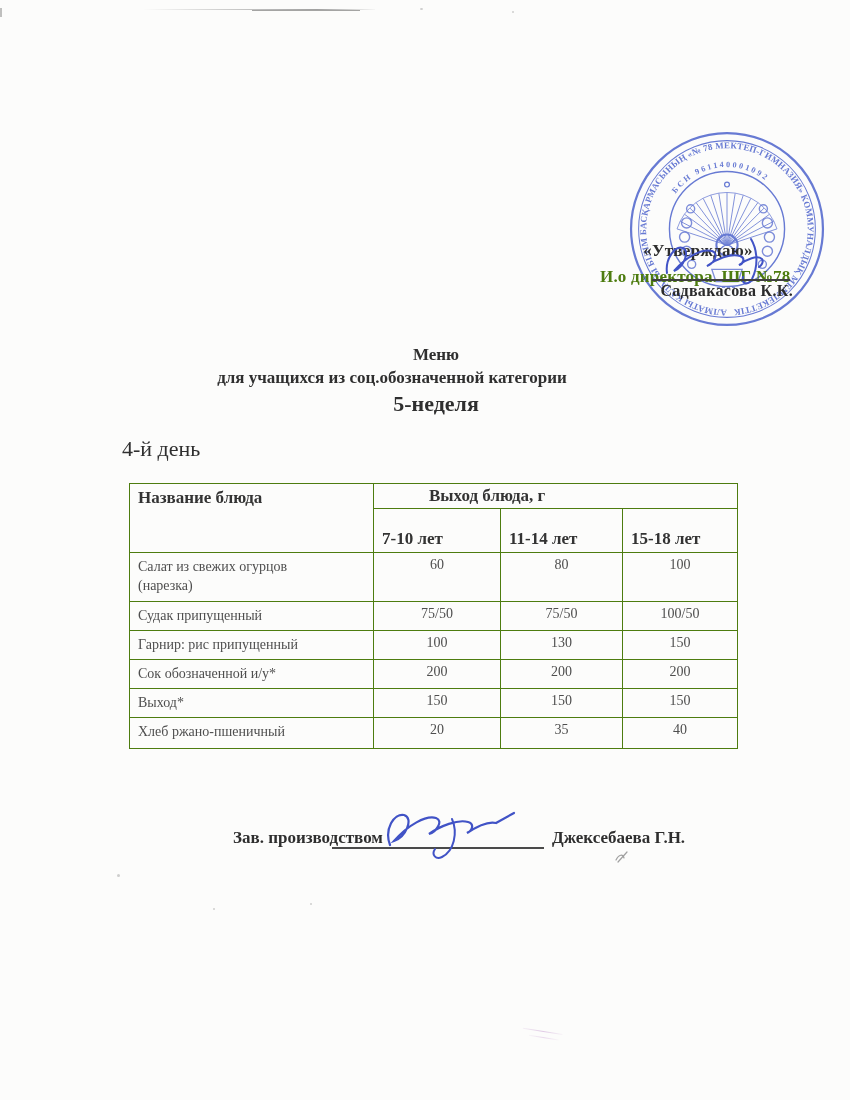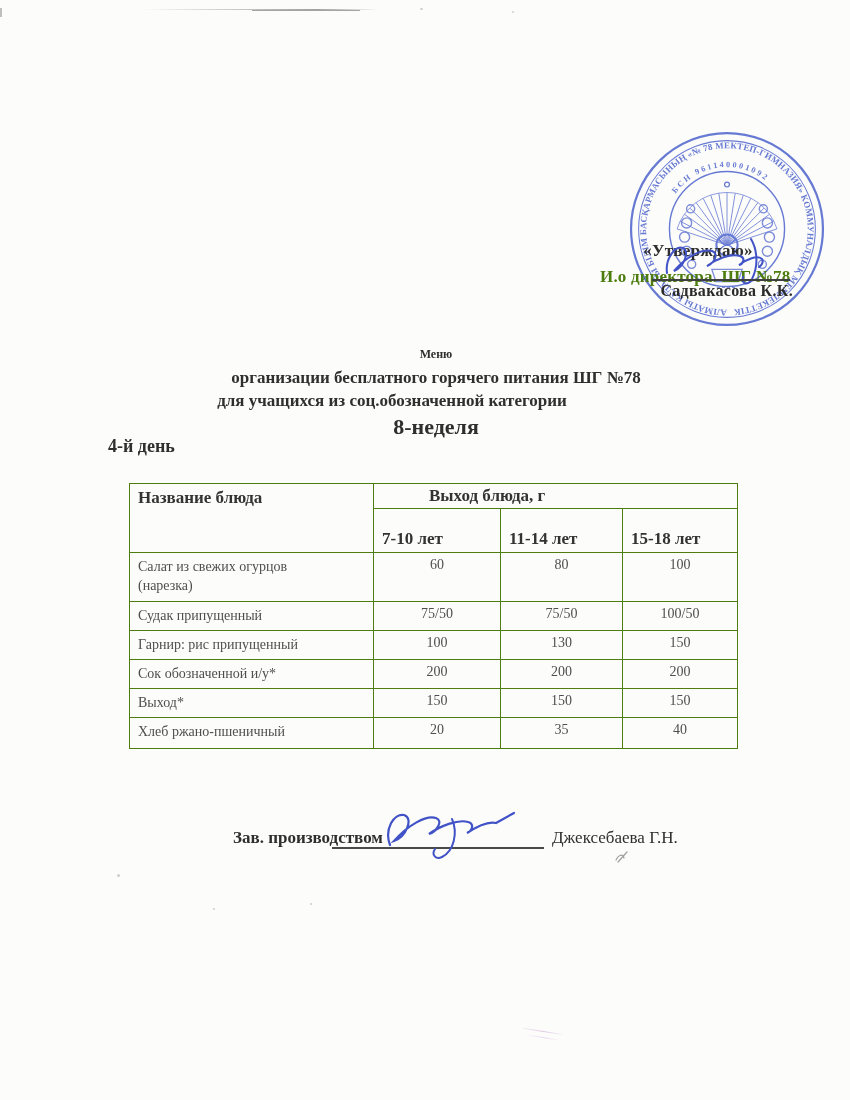--- a/index.html
+++ b/index.html
@@ -45,25 +45,25 @@
   .approval { position: absolute; left: 600px; top: 193px; width: 196px; margin-top: 48px; }
   .approval .l1 { text-align: center; font-weight: bold; font-size: 17px; color: #2e2e2e; letter-spacing: .3px; }
   .approval .l2 { margin-top: 6px; font-weight: bold; font-size: 17px; color: #4d7c0f; white-space: nowrap; letter-spacing: .2px; }
   .dir-sig { position: absolute; left: 653px; top: 233px; width: 150px; height: 54px; }
   .dir-underline { position: absolute; left: 652px; top: 279px; width: 138px; height: 1.5px; background: #3f3f3f; }
   .dir-name { position: absolute; left: 600px; top: 282px; width: 193px; text-align: right;
     font-weight: bold; font-size: 16px; color: #2b2b2b; letter-spacing: .3px; }
 
   
   .title-block { position: absolute; left: 130px; top: 343px; width: 612px; text-align: center; color: #2f2f2f; }
-  .title-block .t1 { font-weight: bold; font-size: 12px; line-height: 23px; }
+  .title-block .t1 { font-weight: bold; font-size: 17px; line-height: 23px; }
   .title-block .t2 { font-weight: bold; font-size: 17px; line-height: 23px; }
   .title-block .t3 { font-weight: bold; font-size: 17px; line-height: 23px; transform: translateX(-44px); }
   .title-block .t4 { font-weight: bold; font-size: 22px; line-height: 28px; margin-top: 1px; }
-  .day-label { position: absolute; left: 108px; top: 436px; font-weight: bold; font-size: 18px; color: #2f2f2f; }
+  .day-label { position: absolute; left: 122px; top: 436px; font-weight: normal; font-size: 22px; color: #2f2f2f; }
 
   
   table.menu { position: absolute; left: 129px; top: 483px; width: 608px;
     border-collapse: collapse; table-layout: fixed; }
   table.menu col.c1 { width: 244px; }
   table.menu col.c2 { width: 127px; }
   table.menu col.c3 { width: 122px; }
   table.menu col.c4 { width: 115px; }
   table.menu th, table.menu td { border: 1px solid #4d7c0f; }
   table.menu th { font-size: 17px; font-weight: bold; color: #333; text-align: left; }
@@ -74,21 +74,21 @@
   td.val  { font-size: 14px; color: #4e4e4e; vertical-align: top; text-align: center; padding-top: 4px; }
   tr.r-tall td { height: 49px; }
   tr.r-std  td { height: 29px; }
   tr.r-last td { height: 31px; }
   .dish-l2 { display: block; }
 
   
   .footer-label { position: absolute; left: 233px; top: 828px; font-weight: bold; font-size: 17px; color: #2e2e2e; }
   .footer-underline { position: absolute; left: 332px; top: 847px; width: 212px; height: 1.5px; background: #4a4a4a; }
   .footer-sig { position: absolute; left: 366px; top: 799px; width: 172px; height: 64px; }
-  .footer-name { position: absolute; left: 552px; top: 828px; font-weight: normal; font-size: 17px; color: #2e2e2e; }
+  .footer-name { position: absolute; left: 552px; top: 828px; font-weight: bold; font-size: 17px; color: #2e2e2e; }
   .footer-scribble { position: absolute; left: 612px; top: 848px; width: 20px; height: 17px; }
 </style>
 </head>
 <body>
 
 <div class="page">
 
   <div class="artifact top-line-1"></div>
   <div class="artifact top-line-2"></div>
   <div class="artifact edge-dash"></div>
@@ -171,23 +171,22 @@
     <g fill="none" stroke="#4153c6" stroke-width="2" stroke-linecap="round">
       <path d="M14,40 C12,26 22,12 30,15 C37,18 31,34 21,38 C33,24 49,15 59,18 C67,21 60,31 54,33 C63,26 78,20 87,23 C93,25 90,31 86,32 C94,26 104,22 109,26 C111,29 108,33 106,34"></path>
       <path d="M98,6 C104,16 106,32 99,46 C95,53 88,51 90,44"></path>
     </g>
   </svg>
   <div class="dir-underline"></div>
   <div class="dir-name">Садвакасова К.К.</div>
 
   <div class="title-block">
     <div class="t1">Меню</div>
-    <div class="t2">организации бесплатного горячего питания ШГ №78</div>
     <div class="t3">для учащихся из соц.обозначенной категории</div>
-    <div class="t4">8-неделя</div>
+    <div class="t4">5-неделя</div>
   </div>
   <div class="day-label">4-й день</div>
 
   <table class="menu">
     <colgroup>
         <col class="c1">
         <col class="c2">
         <col class="c3">
         <col class="c4">
       </colgroup>

